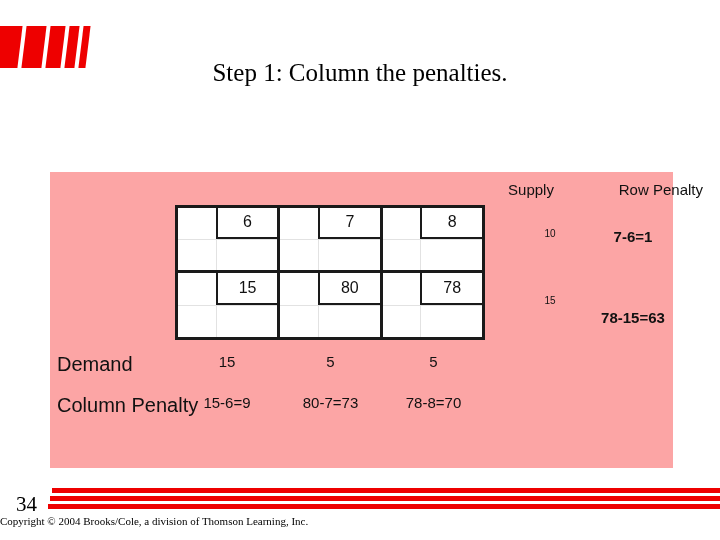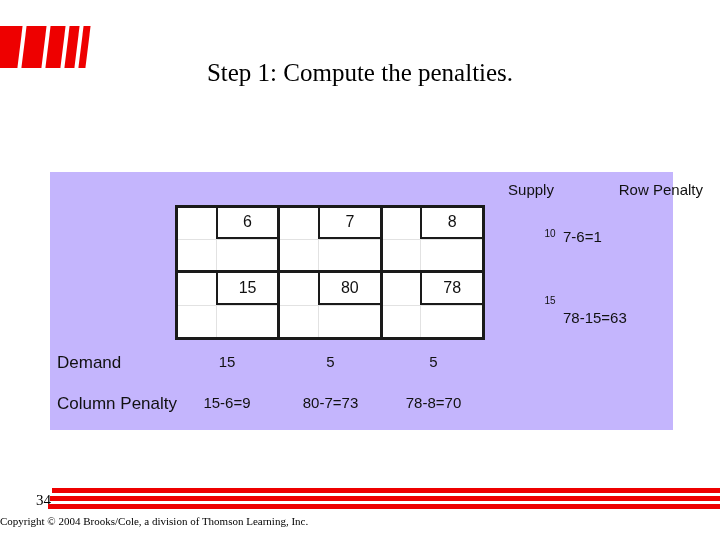--- a/index.html
+++ b/index.html
@@ -49,22 +49,22 @@
     font-family: "Liberation Serif", serif;
   }
   #title .line { display: block; white-space: nowrap; }
 
   
   #panel {
     position: absolute;
     left: 50px;
     top: 172px;
     width: 623px;
-    height: 258px;
-    background: #c4b5fd;
+    height: 296px;
+    background: #fca5a5;
     font-family: "Liberation Sans", sans-serif;
     color: #111111;
   }
 
   
   .col-head {
     position: absolute;
     font-size: 15px;
     color: #111111;
     white-space: nowrap;
@@ -143,32 +143,34 @@
     color: #111111;
   }
   #supply-r1 { top: 56px; }
   #supply-r2 { top: 123px; }
 
   
   .rowpen-val {
     position: absolute;
     left: 513px;
     width: 140px;
+    text-align: center;
     font-size: 15px;
     color: #111111;
     white-space: nowrap;
+    font-weight: bold;
   }
   #rowpen-r1 { top: 56px; }
   #rowpen-r2 { top: 123px; margin-top: 14px; }
 
   
   .row-label {
     position: absolute;
     left: 7px;
-    font-size: 17px;
+    font-size: 20px;
     color: #111111;
     white-space: nowrap;
   }
   #lbl-demand  { top: 181px; }
   #lbl-colpen  { top: 222px; }
 
   
   .bottom-val {
     position: absolute;
     font-size: 15px;
@@ -178,23 +180,23 @@
   }
   .bottom-val.c1 { left: 125px;  width: 104px; }
   .bottom-val.c2 { left: 229px;  width: 103px; }
   .bottom-val.c3 { left: 332px;  width: 103px; }
   .demand-row  { top: 181px; }
   .colpen-row  { top: 222px; }
 
   
   #slide-number {
     position: absolute;
-    left: 36px;
+    left: 16px;
     top: 492px;
-    font-size: 15px;
+    font-size: 21px;
     color: #000000;
     font-family: "Liberation Serif", serif;
   }
   #footer-bars {
     position: absolute;
     left: 48px;
     top: 488px;
     width: 672px;
     height: 26px;
   }
@@ -223,21 +225,21 @@
 
 <div id="logo">
   <span class="bar b1"></span>
   <span class="bar b2"></span>
   <span class="bar b3"></span>
   <span class="bar b4"></span>
   <span class="bar b5"></span>
 </div>
 
 <div id="title">
-  <span class="line">Step 1: Compute the penalties.</span>
+  <span class="line">Step 1: Column the penalties.</span>
 </div>
 
 <div id="panel">
 
   <div class="col-head" id="hdr-supply">Supply</div>
   <div class="col-head" id="hdr-rowpen">Row Penalty</div>
 
   <div id="grid">
     <div class="grid-row r1">
       <div class="grid-cell">

